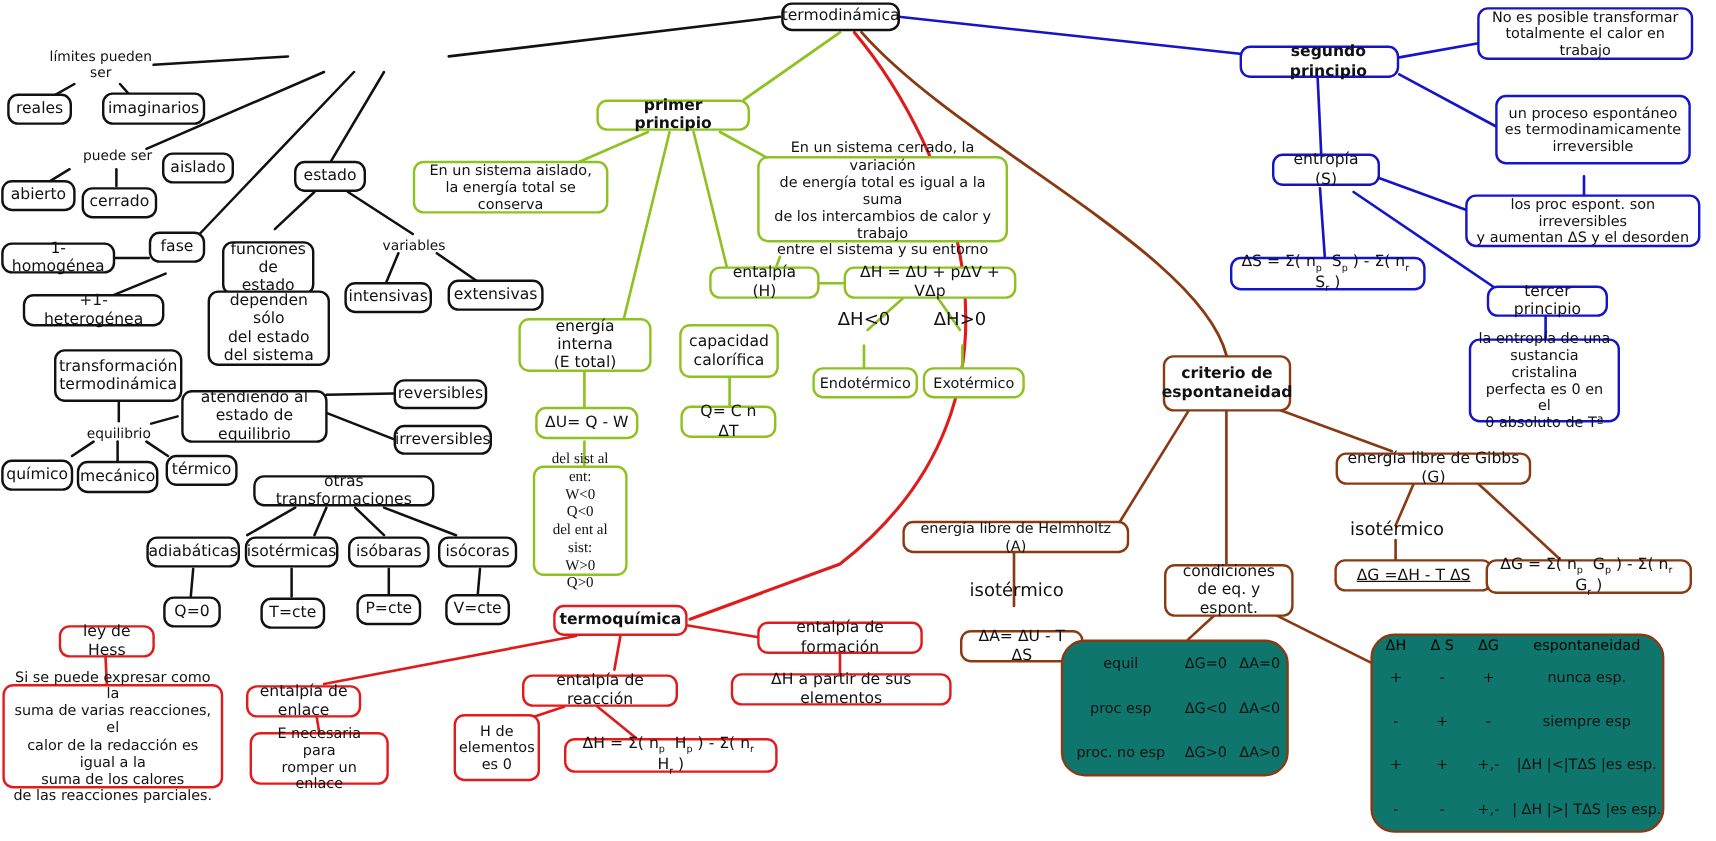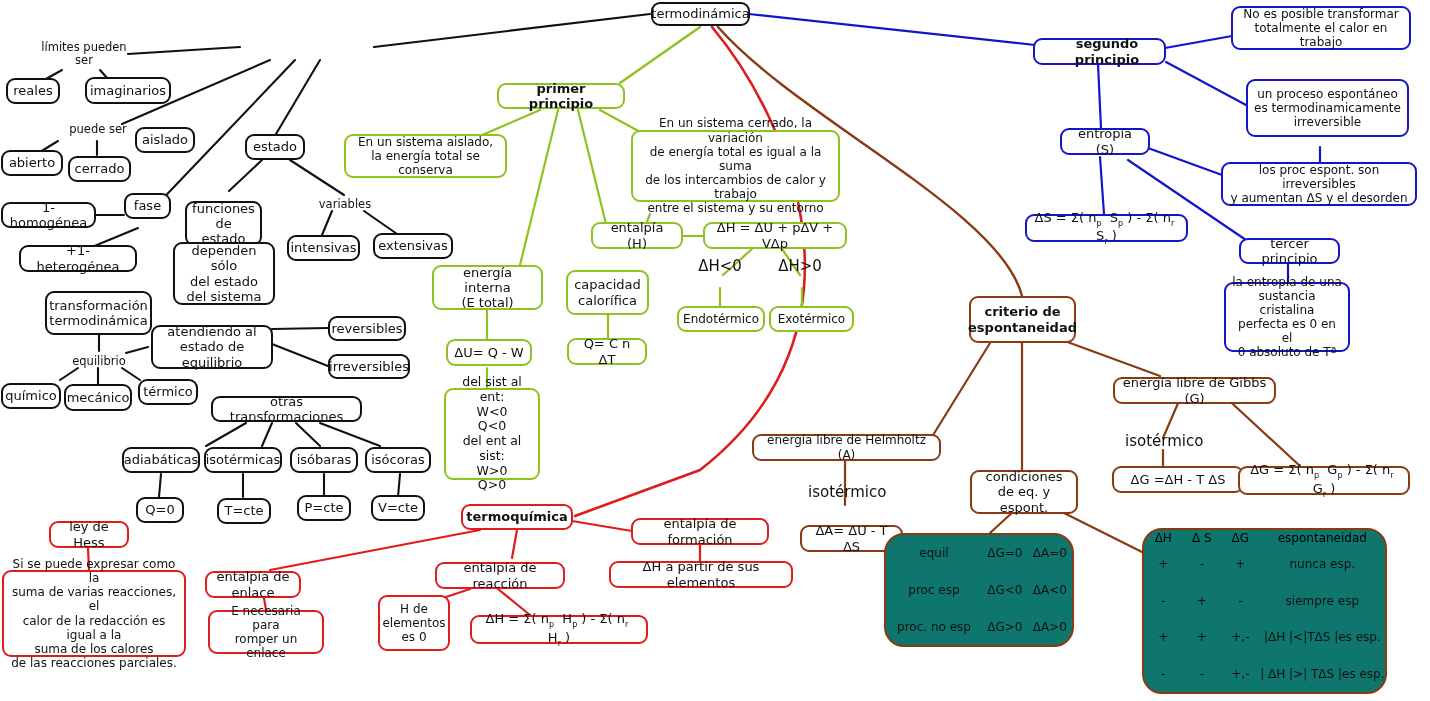--- a/index.html
+++ b/index.html
@@ -224,21 +224,21 @@
   <div class="node k-green fs12" style="left:769px;top:306px;width:85px;height:26px;">Exotérmico</div>
 
   <div class="node k-green fs13" style="left:432px;top:265px;width:111px;height:45px;">energía interna
 (E total)</div>
   <div class="node k-green fs13" style="left:566px;top:270px;width:83px;height:45px;">capacidad
 calorífica</div>
 
   <div class="node k-green fs13" style="left:446px;top:339px;width:86px;height:27px;">ΔU= Q - W</div>
   <div class="node k-green fs13" style="left:567px;top:338px;width:80px;height:27px;">Q= C n ΔT</div>
 
-  <div class="node k-green fs125" style="left:444px;top:388px;width:96px;height:92px;">del sist al ent:
+  <div class="node k-green fs125" style="left:444px;top:388px;width:79px;height:92px;font-family:Liberation Serif, serif;">del sist al ent:
 W&lt;0
 Q&lt;0
 del ent al sist:
 W&gt;0
 Q&gt;0</div>
 
   <div class="node k-red fs13 bold" style="left:461px;top:504px;width:112px;height:26px;">termoquímica</div>
 
   <div class="node k-red fs13" style="left:49px;top:521px;width:80px;height:27px;">ley de Hess</div>
   <div class="node k-red fs12" style="left:2px;top:570px;width:184px;height:87px;">Si se puede expresar como la
@@ -291,21 +291,21 @@
 
   <div class="node k-brown fs12" style="left:752px;top:434px;width:189px;height:27px;">energía libre de Helmholtz (A)</div>
   <div class="label fs11" style="left:808px;top:484px;width:76px;">isotérmico</div>
   <div class="node k-brown fs13" style="left:800px;top:525px;width:103px;height:27px;">ΔA= ΔU - T ΔS</div>
 
   <div class="node k-brown fs13" style="left:970px;top:470px;width:108px;height:44px;">condiciones
 de eq. y espont.</div>
 
   <div class="node k-brown fs13" style="left:1113px;top:377px;width:163px;height:27px;">energía libre de Gibbs (G)</div>
   <div class="label fs11" style="left:1125px;top:433px;width:76px;">isotérmico</div>
-  <div class="node k-brown fs13" style="left:1112px;top:466px;width:132px;height:27px;">ΔG =ΔH - T ΔS</div>
+  <div class="node k-brown fs13" style="left:1112px;top:466px;width:132px;height:27px;text-decoration:underline;">ΔG =ΔH - T ΔS</div>
   <div class="node k-brown fs13" style="left:1238px;top:466px;width:172px;height:29px;">
     <span>ΔG = Σ( n<span class="sub">p</span>&nbsp; G<span class="sub">p</span> ) - Σ( n<span class="sub">r</span>&nbsp; G<span class="sub">r</span> )</span>
   </div>
 
   <div class="tbl k-brown" style="left:884px;top:533px;width:190px;height:114px;">
     <table>
       <tbody>
         <tr>
           <td>equil</td>
           <td>ΔG=0</td>

